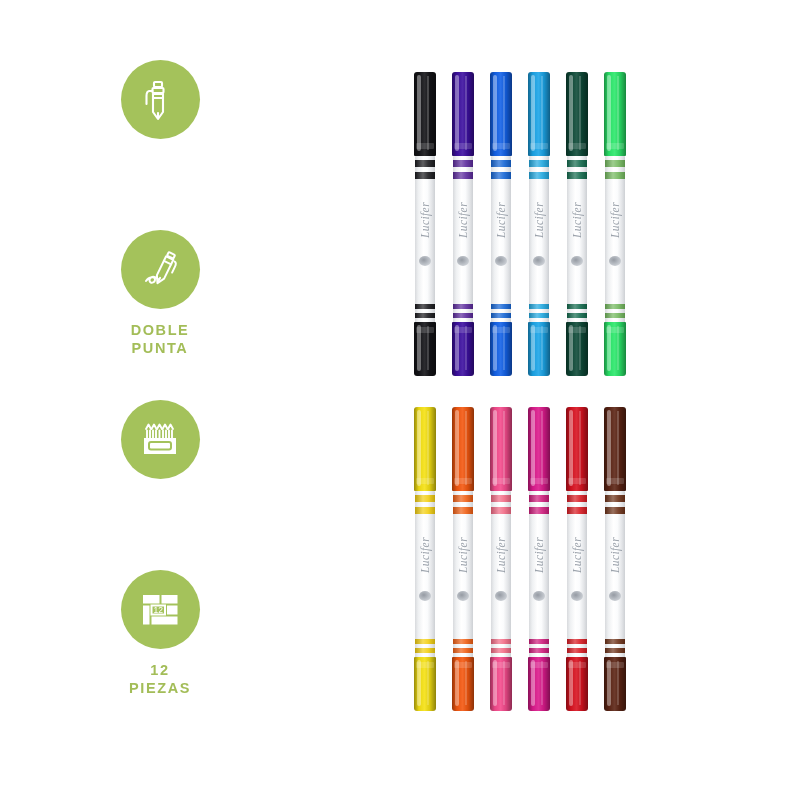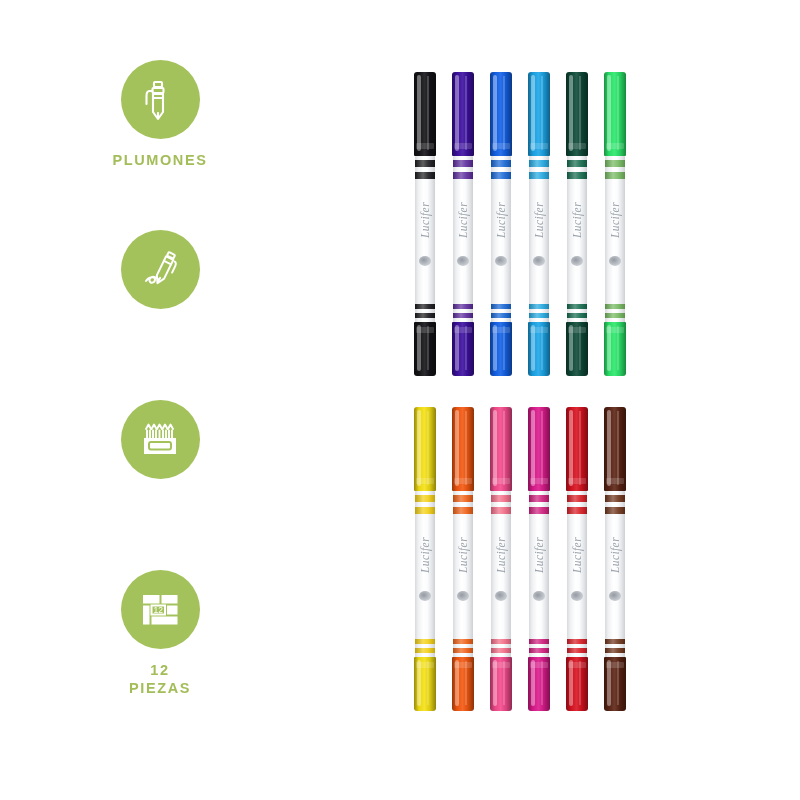--- a/index.html
+++ b/index.html
@@ -216,38 +216,39 @@
             <rect x="17" y="5" width="8" height="5" rx="1"></rect>
             <rect x="15.5" y="11" width="11" height="5" rx="1"></rect>
             <path d="M16 17 L16 35 L21 42 L26 35 L26 17 Z"></path>
             <path d="M12.5 14 C9.5 14 9.5 17 9.5 19 L9.5 27"></path>
             <path d="M12.5 14 L15.5 14"></path>
             <line x1="16" y1="21" x2="26" y2="21"></line>
             <path d="M21 36 L21 40"></path>
           </g>
         </svg>
       </div>
-      <div class="feature-label" style="color: rgb(163, 189, 88);">PLUMONES</div>
     </div>
 
     <div class="feature" style="top:170px">
       <div class="feature-circle" style="background: rgb(164, 194, 91);">
         <svg class="feature-icon-svg" width="48" height="48" viewBox="0 0 48 48">
           <g fill="none" stroke="#ffffff" stroke-width="2" stroke-linejoin="round" stroke-linecap="round">
             <g transform="rotate(26 24 24)">
               <rect x="24" y="4" width="7" height="4" rx="1"></rect>
               <path d="M23.5 9 L31.5 9 L31.5 30 L27.5 37 L23.5 30 Z"></path>
               <line x1="23.5" y1="14" x2="31.5" y2="14"></line>
               <path d="M33.5 10 C36 10 36 13 36 15 L36 21"></path>
               <path d="M27.5 31 L27.5 35"></path>
             </g>
             <path d="M22 33 C18 29 13 31 13.5 34.5 C14 38 19 37 19 33.5 C19 30 13 30.5 10 35"></path>
           </g>
         </svg>
       </div>
+      <div class="feature-label" style="color: rgb(163, 189, 88);">DOBLE
+PUNTA</div>
     </div>
 
     <div class="feature" style="top:340px">
       <div class="feature-circle" style="background: rgb(164, 194, 91);">
         <svg class="feature-icon-svg" width="48" height="48" viewBox="0 0 48 48">
           <g fill="none" stroke="#ffffff" stroke-width="1.9" stroke-linejoin="round" stroke-linecap="round">
             <path d="M10 13 L12.5 8.5 L15 13"></path>
             <path d="M15.5 13 L18 8.5 L20.5 13"></path>
             <path d="M21 13 L23.5 8.5 L26 13"></path>
             <path d="M26.5 13 L29 8.5 L31.5 13"></path>

